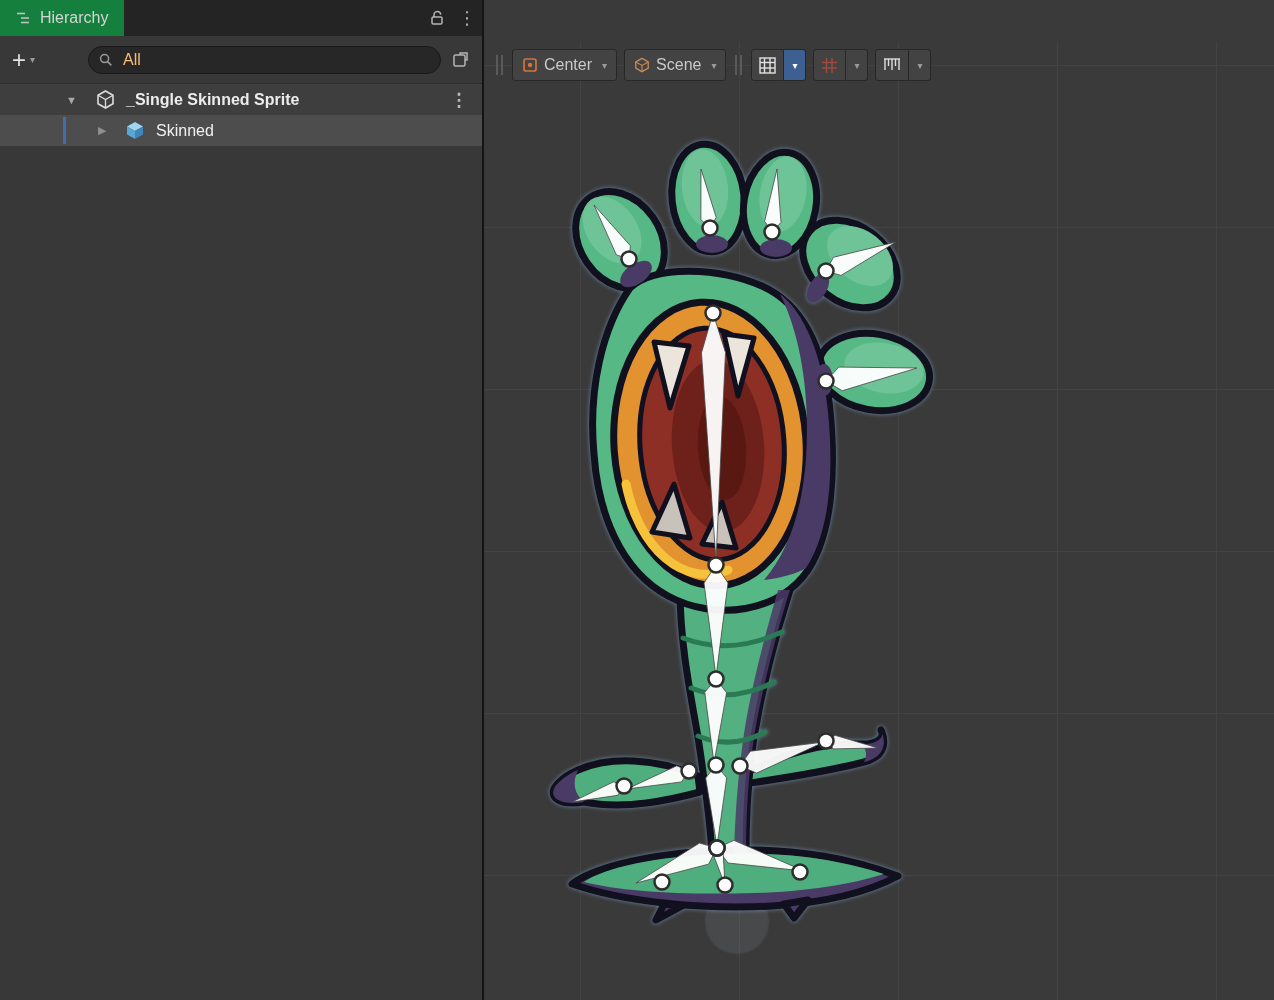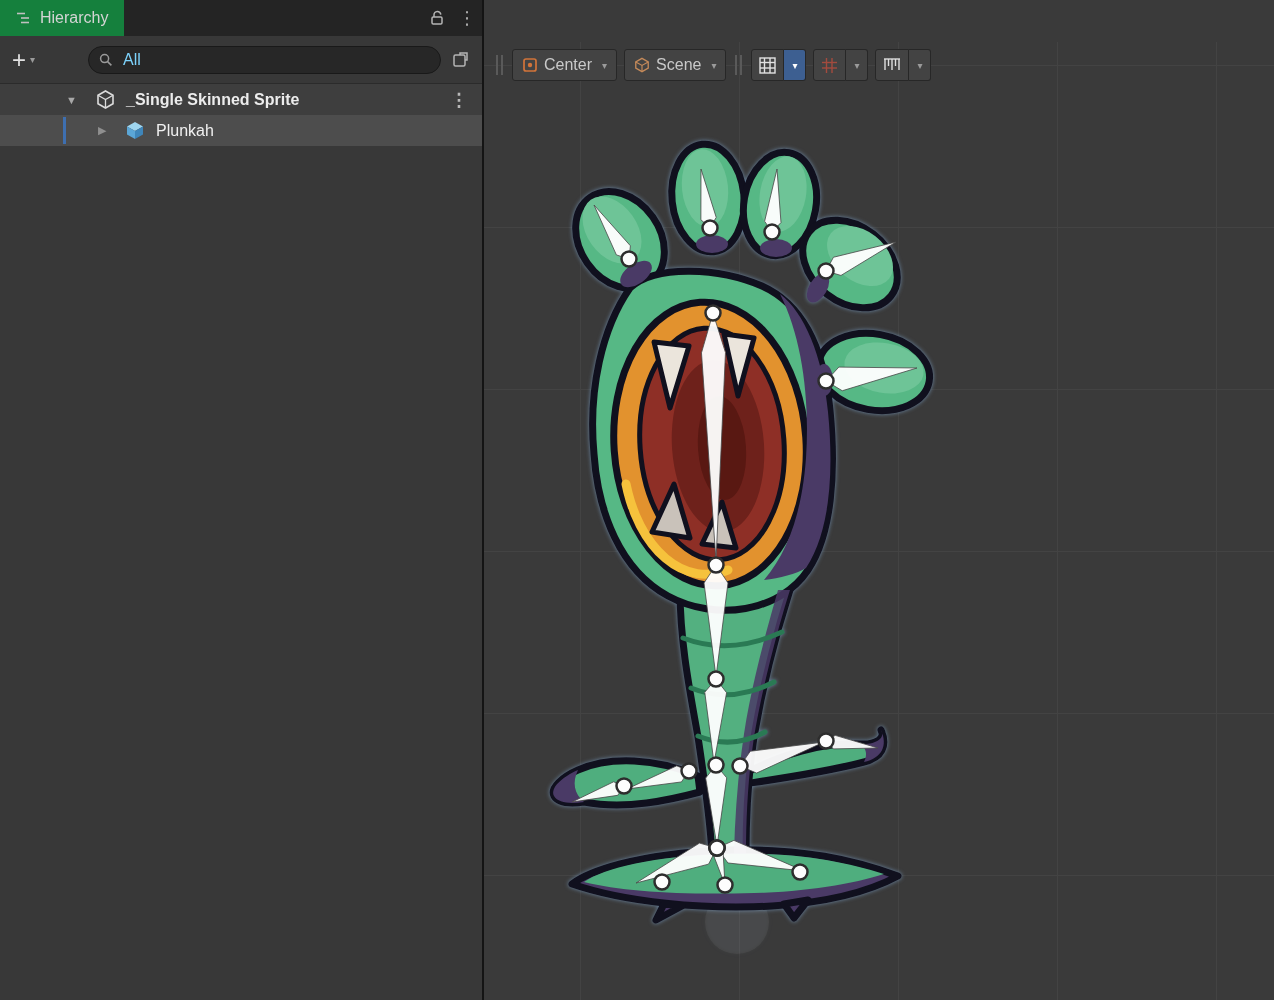--- a/index.html
+++ b/index.html
@@ -13,21 +13,21 @@
   .strip{position:absolute;left:0;top:0;width:100%;height:36px;background:#242424;display:flex;align-items:stretch;}
   .tab{display:flex;align-items:center;gap:8px;padding:0 16px;background:#15803d;color:#d4d4d4;font-size:16px;}
   .strip-spacer{flex:1;}
   .strip-icon{display:flex;align-items:center;justify-content:center;width:30px;color:#b4b4b4;cursor:pointer;}
 
   .hier-toolbar{position:absolute;left:0;top:36px;width:100%;height:48px;background:#383838;display:flex;align-items:center;border-bottom:1px solid #2b2b2b;}
   .plus-btn{display:flex;align-items:center;margin-left:12px;color:#e2e2e2;cursor:pointer;}
   .plus-glyph{font-size:24px;font-weight:400;line-height:1;}
   .dd-arrow{font-size:10px;color:#9a9a9a;margin-left:4px;}
   .search-pill{position:absolute;left:88px;top:10px;width:353px;height:28px;background:#272727;border:1px solid #191919;border-radius:14px;display:flex;align-items:center;padding:0 10px;}
-  .search-pill input{flex:1;background:transparent;border:none;outline:none;color:#7dd3fc;font-size:16px;margin-left:8px;}
+  .search-pill input{flex:1;background:transparent;border:none;outline:none;color:#fdba74;font-size:16px;margin-left:8px;}
   .picker-icon{position:absolute;right:12px;top:14px;color:#b4b4b4;cursor:pointer;}
 
   .tree{position:absolute;left:0;top:84px;width:100%;bottom:0;background:#383838;}
   .row{position:relative;width:100%;height:31px;display:flex;align-items:center;color:#d6d6d6;font-size:16px;cursor:pointer;}
   .row.header{background:#3e3e3e;color:#ececec;font-weight:bold;}
   .row.selected{background:#4d4d4d;}
   .tri{position:absolute;font-size:11px;color:#a8a8a8;}
   .row-icon{position:absolute;display:flex;align-items:center;}
   .row-label{position:absolute;white-space:nowrap;}
   .row-kebab{position:absolute;right:14px;color:#b8b8b8;font-size:18px;line-height:1;}
@@ -124,21 +124,21 @@
       <div class="row selected">
         <span class="sel-bar"></span>
         <span class="tri" style="left:98px;color:#8f8f8f;">▶</span>
         <span class="row-icon" style="left:126px;">
           <svg width="18" height="19" viewBox="0 0 18 19">
             <path d="M9 1 L17 5.5 L9 10 L1 5.5 Z" fill="#9fd6f0"></path>
             <path d="M1 5.5 L9 10 V18 L1 13.5 Z" fill="#5ba6d6"></path>
             <path d="M17 5.5 L9 10 V18 L17 13.5 Z" fill="#3f86ba"></path>
           </svg>
         </span>
-        <span class="row-label" style="left:156px;color:#f0f0f0;">Plunkah</span>
+        <span class="row-label" style="left:156px;color:#f0f0f0;">Skinned</span>
       </div>
 
     </div>
   </div>
 
   <div class="divider"></div>
 
   <div class="scene">
 
 

